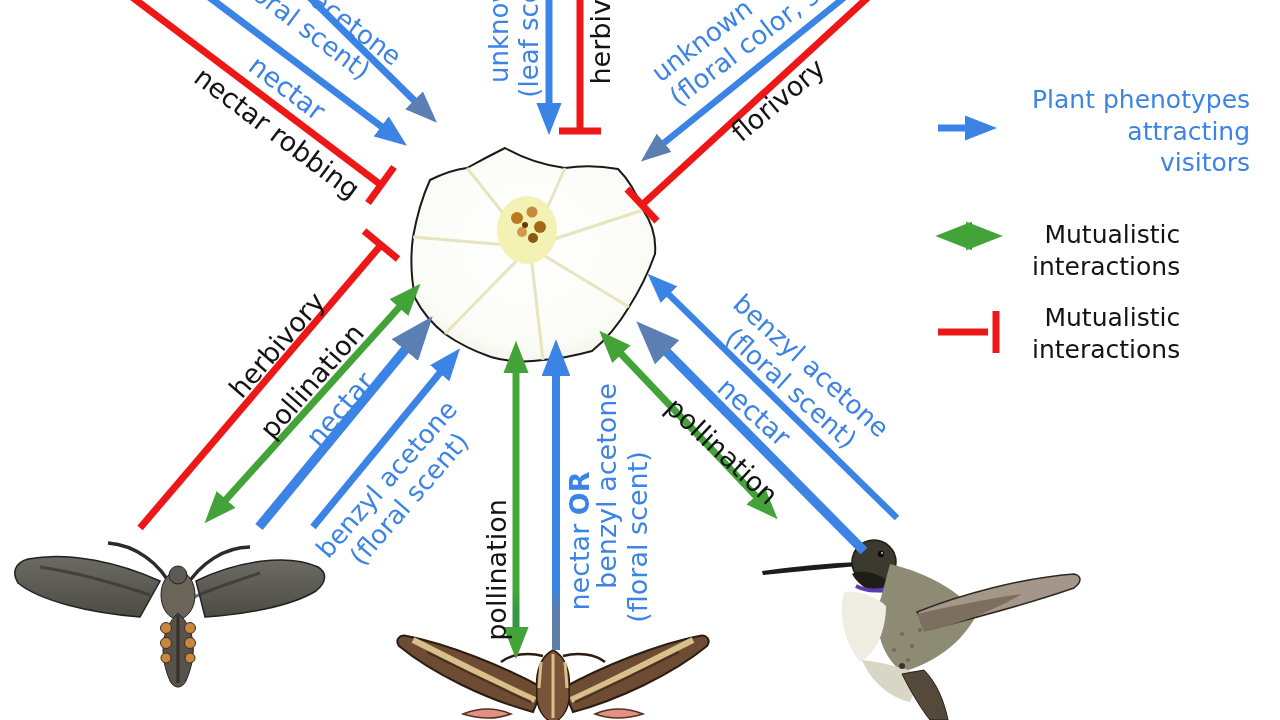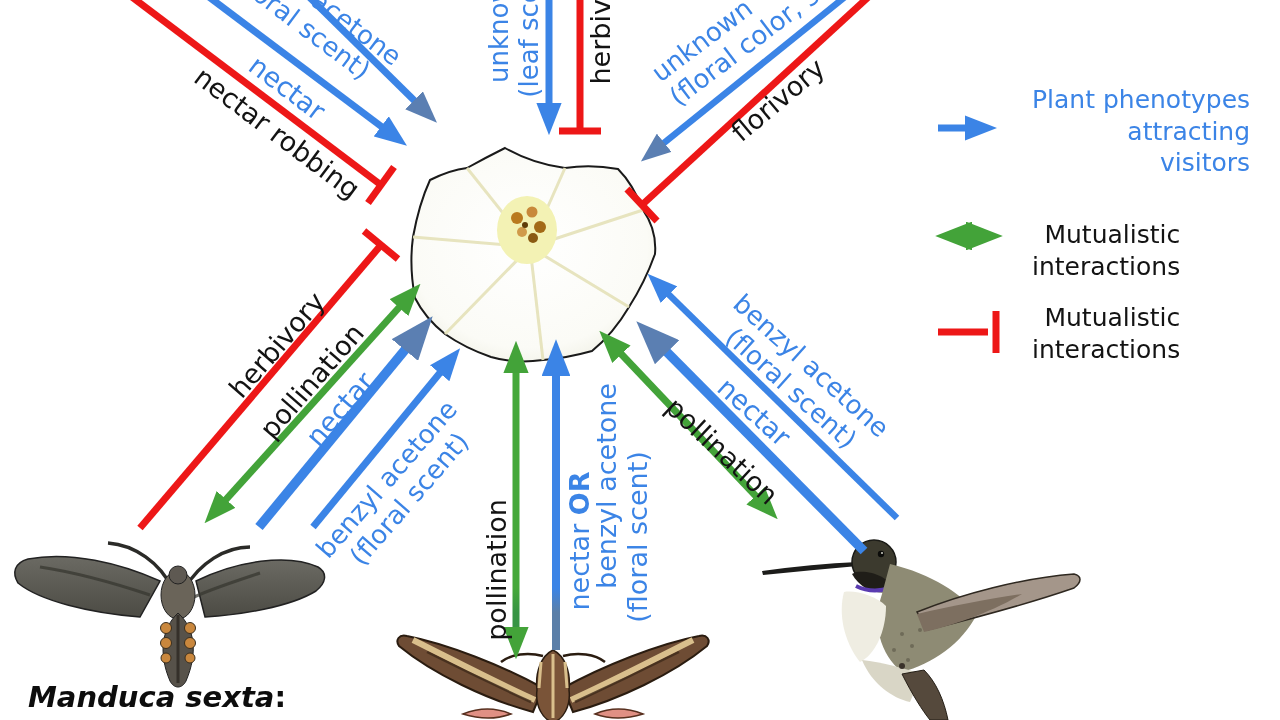--- a/index.html
+++ b/index.html
@@ -210,15 +210,14 @@
   <div class="lbl c-black" style="left:722px;top:451px;transform:translate(-50%,-50%) rotate(43deg);">pollination</div>
 
   <div class="legend-text legend-blue" style="left:1032px;top:84px;">Plant phenotypes
 attracting
 visitors</div>
   <div class="legend-text" style="left:1032px;top:219px;">Mutualistic
 interactions</div>
   <div class="legend-text" style="left:1032px;top:302px;">Mutualistic
 interactions</div>
 
-  <div class="caption" style="left:28px;top:680px;"><span class="sp">Manduca sexta</span><span>:</span></div>
 
 </div>
 
 </body></html>

